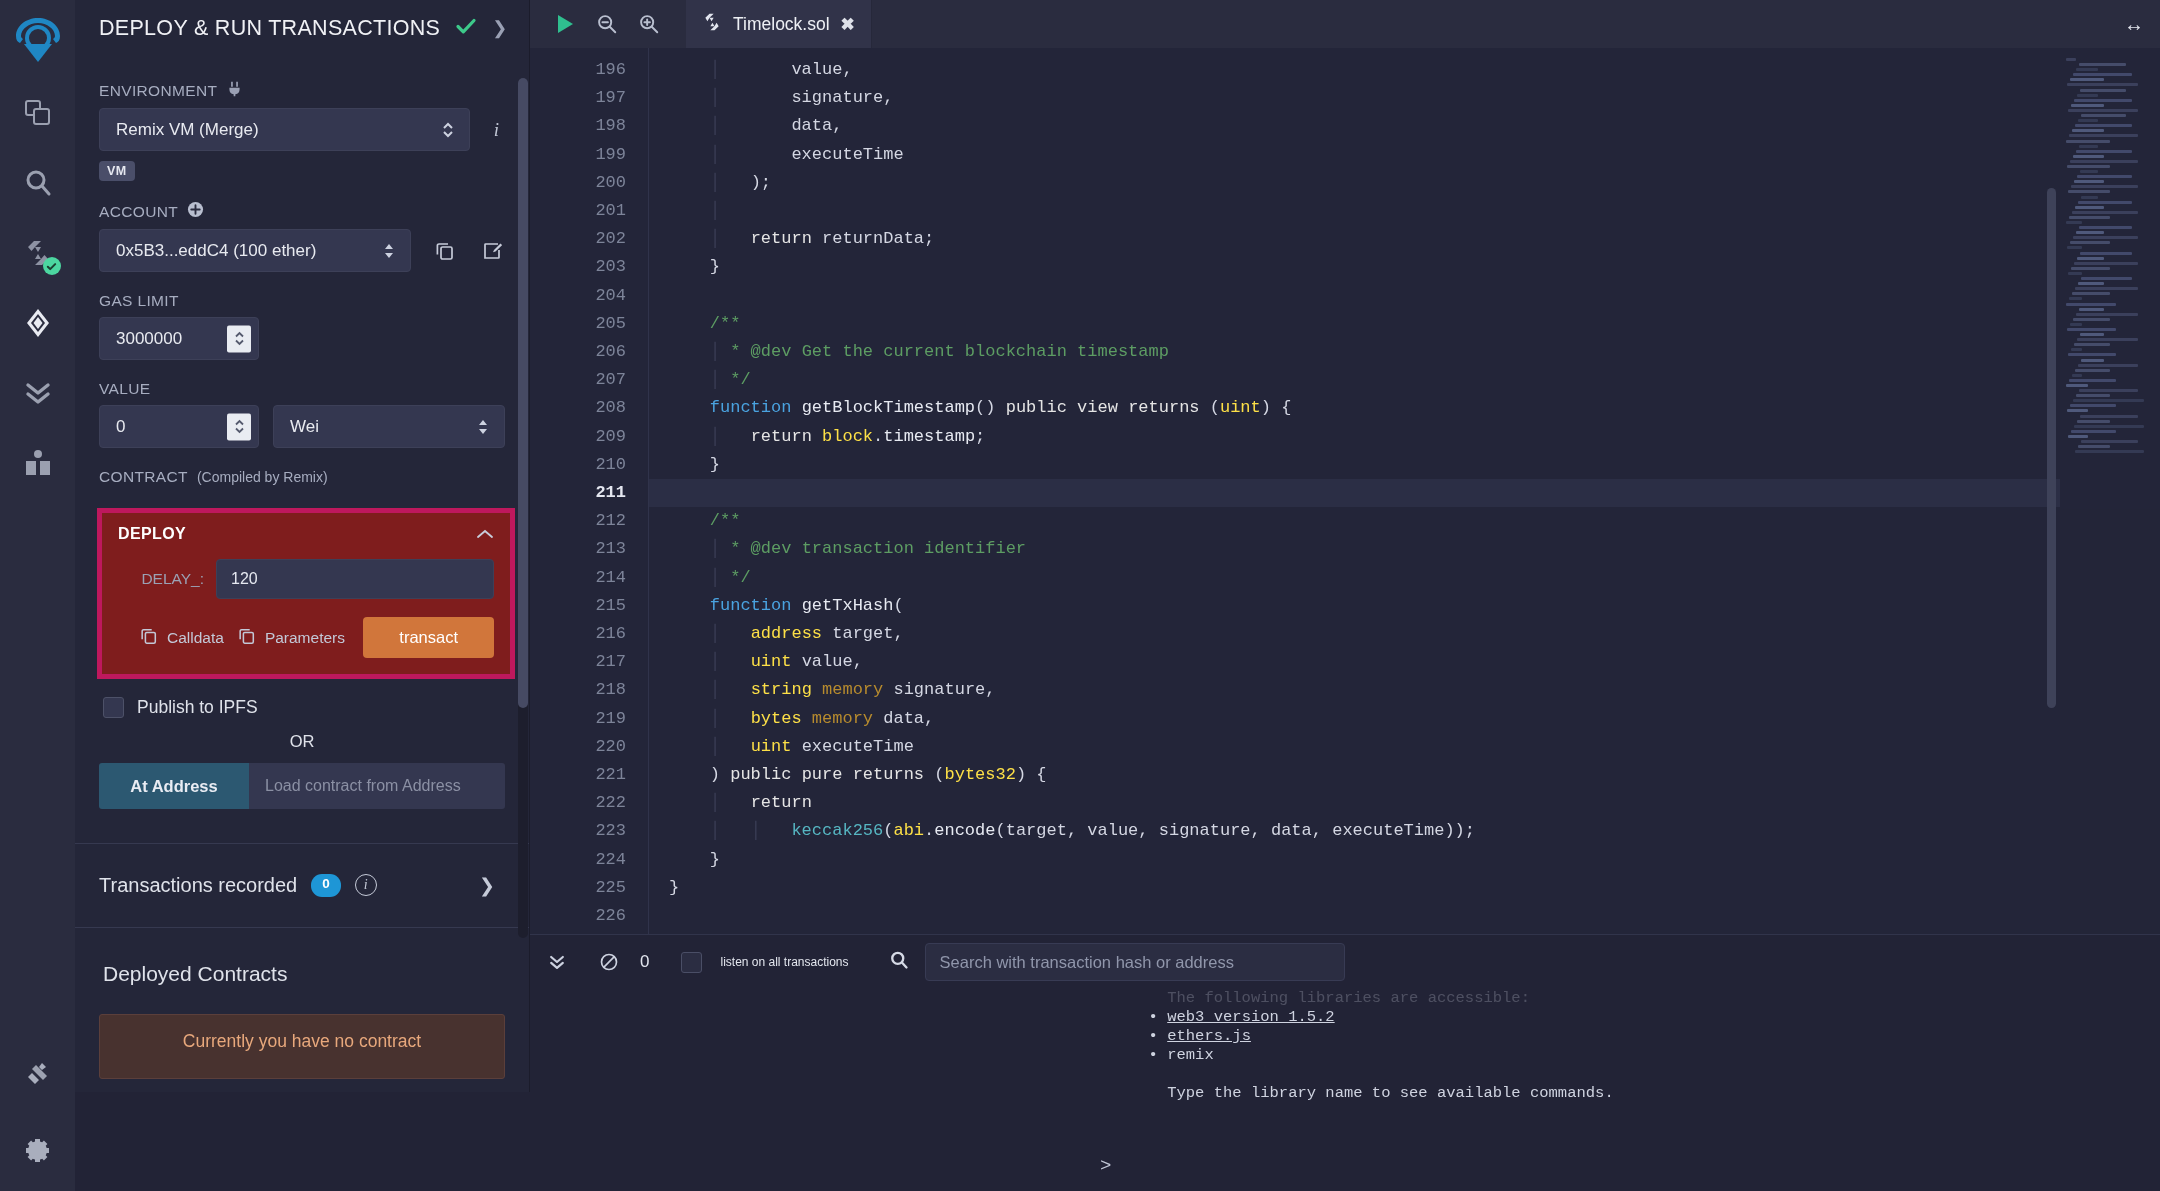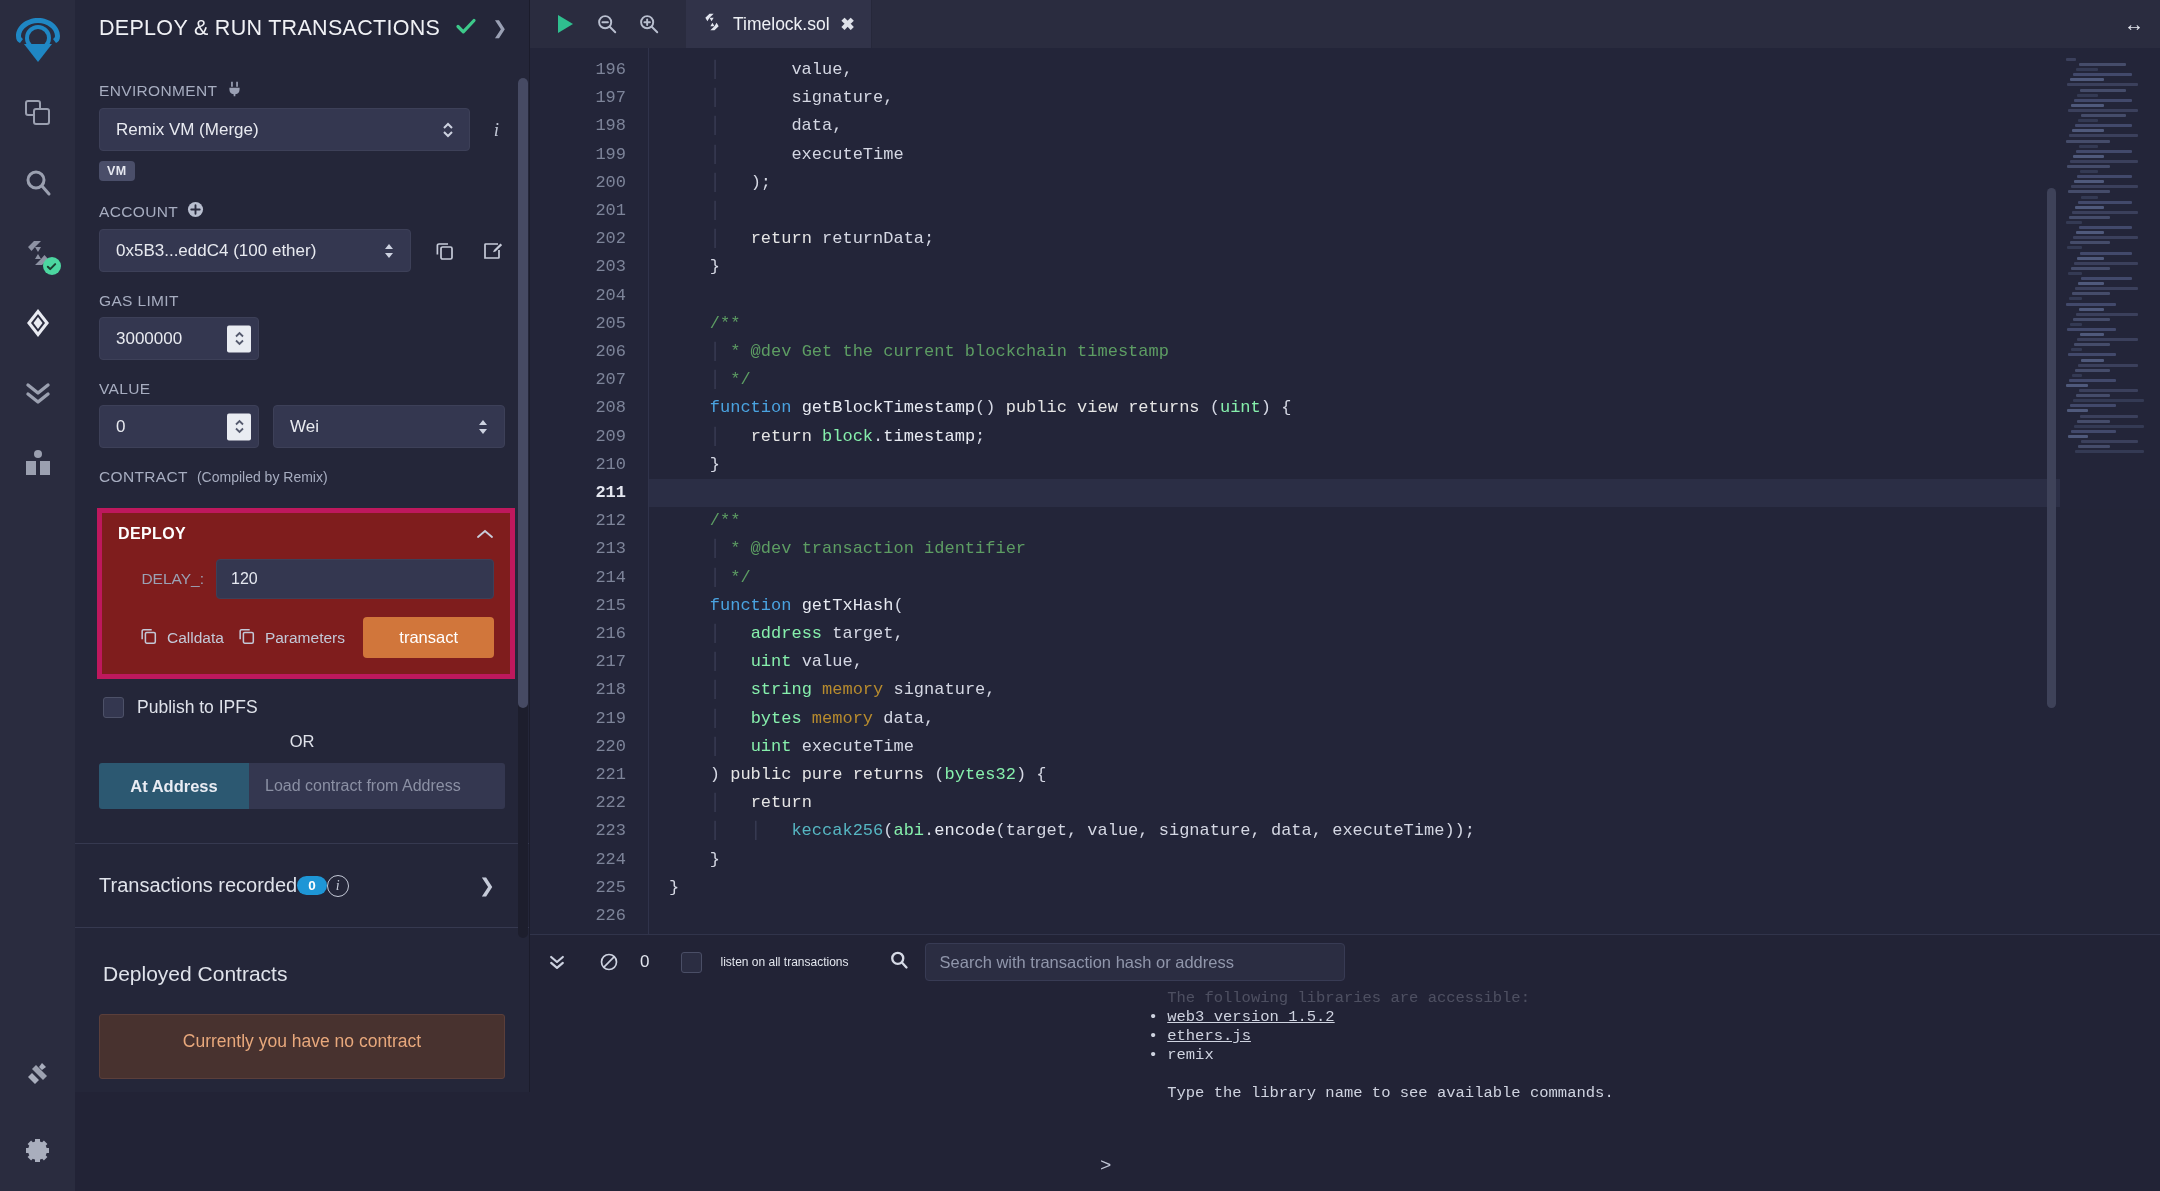--- a/index.html
+++ b/index.html
@@ -142,21 +142,21 @@
     display:flex; align-items:center; justify-content:center;
     width: 150px; flex: 0 0 150px;
   }
   .at-in {
     flex: 1; background: #343750; color:#8b90a4; font-size: 16px;
     display:flex; align-items:center; padding-left: 16px;
   }
 
   .divider { height: 1px; background: #363950; margin: 34px -24px 0 -24px; }
 
-  .tx-rec { display:flex; align-items:center; padding: 30px 0 0 0; }
+  .tx-rec { display:flex; gap: 14px; padding: 30px 0 0 0; }
   .tx-rec-lbl { color: #dfe2ea; font-size: 20px; }
   .pill { background:#1e96d6; color:#ffffff; font-size: 13.5px; font-weight:700; border-radius: 11px; padding: 2px 11px; }
   .i-circ { width: 22px; height: 22px; border: 1.7px solid #c5cad8; border-radius:50%; color:#c5cad8;
             font-size: 14px; display:flex; align-items:center; justify-content:center;
             font-family:"Liberation Serif", serif; font-style: italic; }
   .tx-chev { margin-left: auto; color:#c5cad8; font-size: 19px; padding-right: 10px; }
 
   .dep-title { color: #dfe2ea; font-size: 21px; padding: 34px 0 0 4px; }
   .no-contract {
     margin-top: 28px; width: 100%;
@@ -198,21 +198,21 @@
     border-left: 1px solid #30334b;
   }
   .code pre {
     color:#d4d7e3; font-size: 17px; font-family:"Liberation Mono", monospace;
     line-height: 28.2px; white-space: pre; margin: 0; padding-left: 20px;
   }
   .cur-line { position:absolute; left:0; right:0; height: 28.2px; background:#2b2e45; top: 8px; }
   .ind { color:#3c4058; }
   .kw  { color:#4aa3e0; }
   .kw2 { color:#e5e5e5; }
-  .ty  { color:#86efac; }
+  .ty  { color:#fde047; }
   .fn  { color:#e7eaf2; }
   .cm  { color:#5d9d63; }
   .mem { color:#b78b2e; }
   .id  { color:#d4d7e3; }
   .lit { color:#56b6c2; }
 
   .minimap { width: 100px; flex: 0 0 100px; background:#232539; padding-top: 10px; opacity:.62; }
   .mm-line { height: 3px; margin: 0 0 2.1px 10px; border-radius:1px; }
 
   .ed-scroll { position:absolute; right: 104px; top: 0; width: 9px; height: 720px; }

